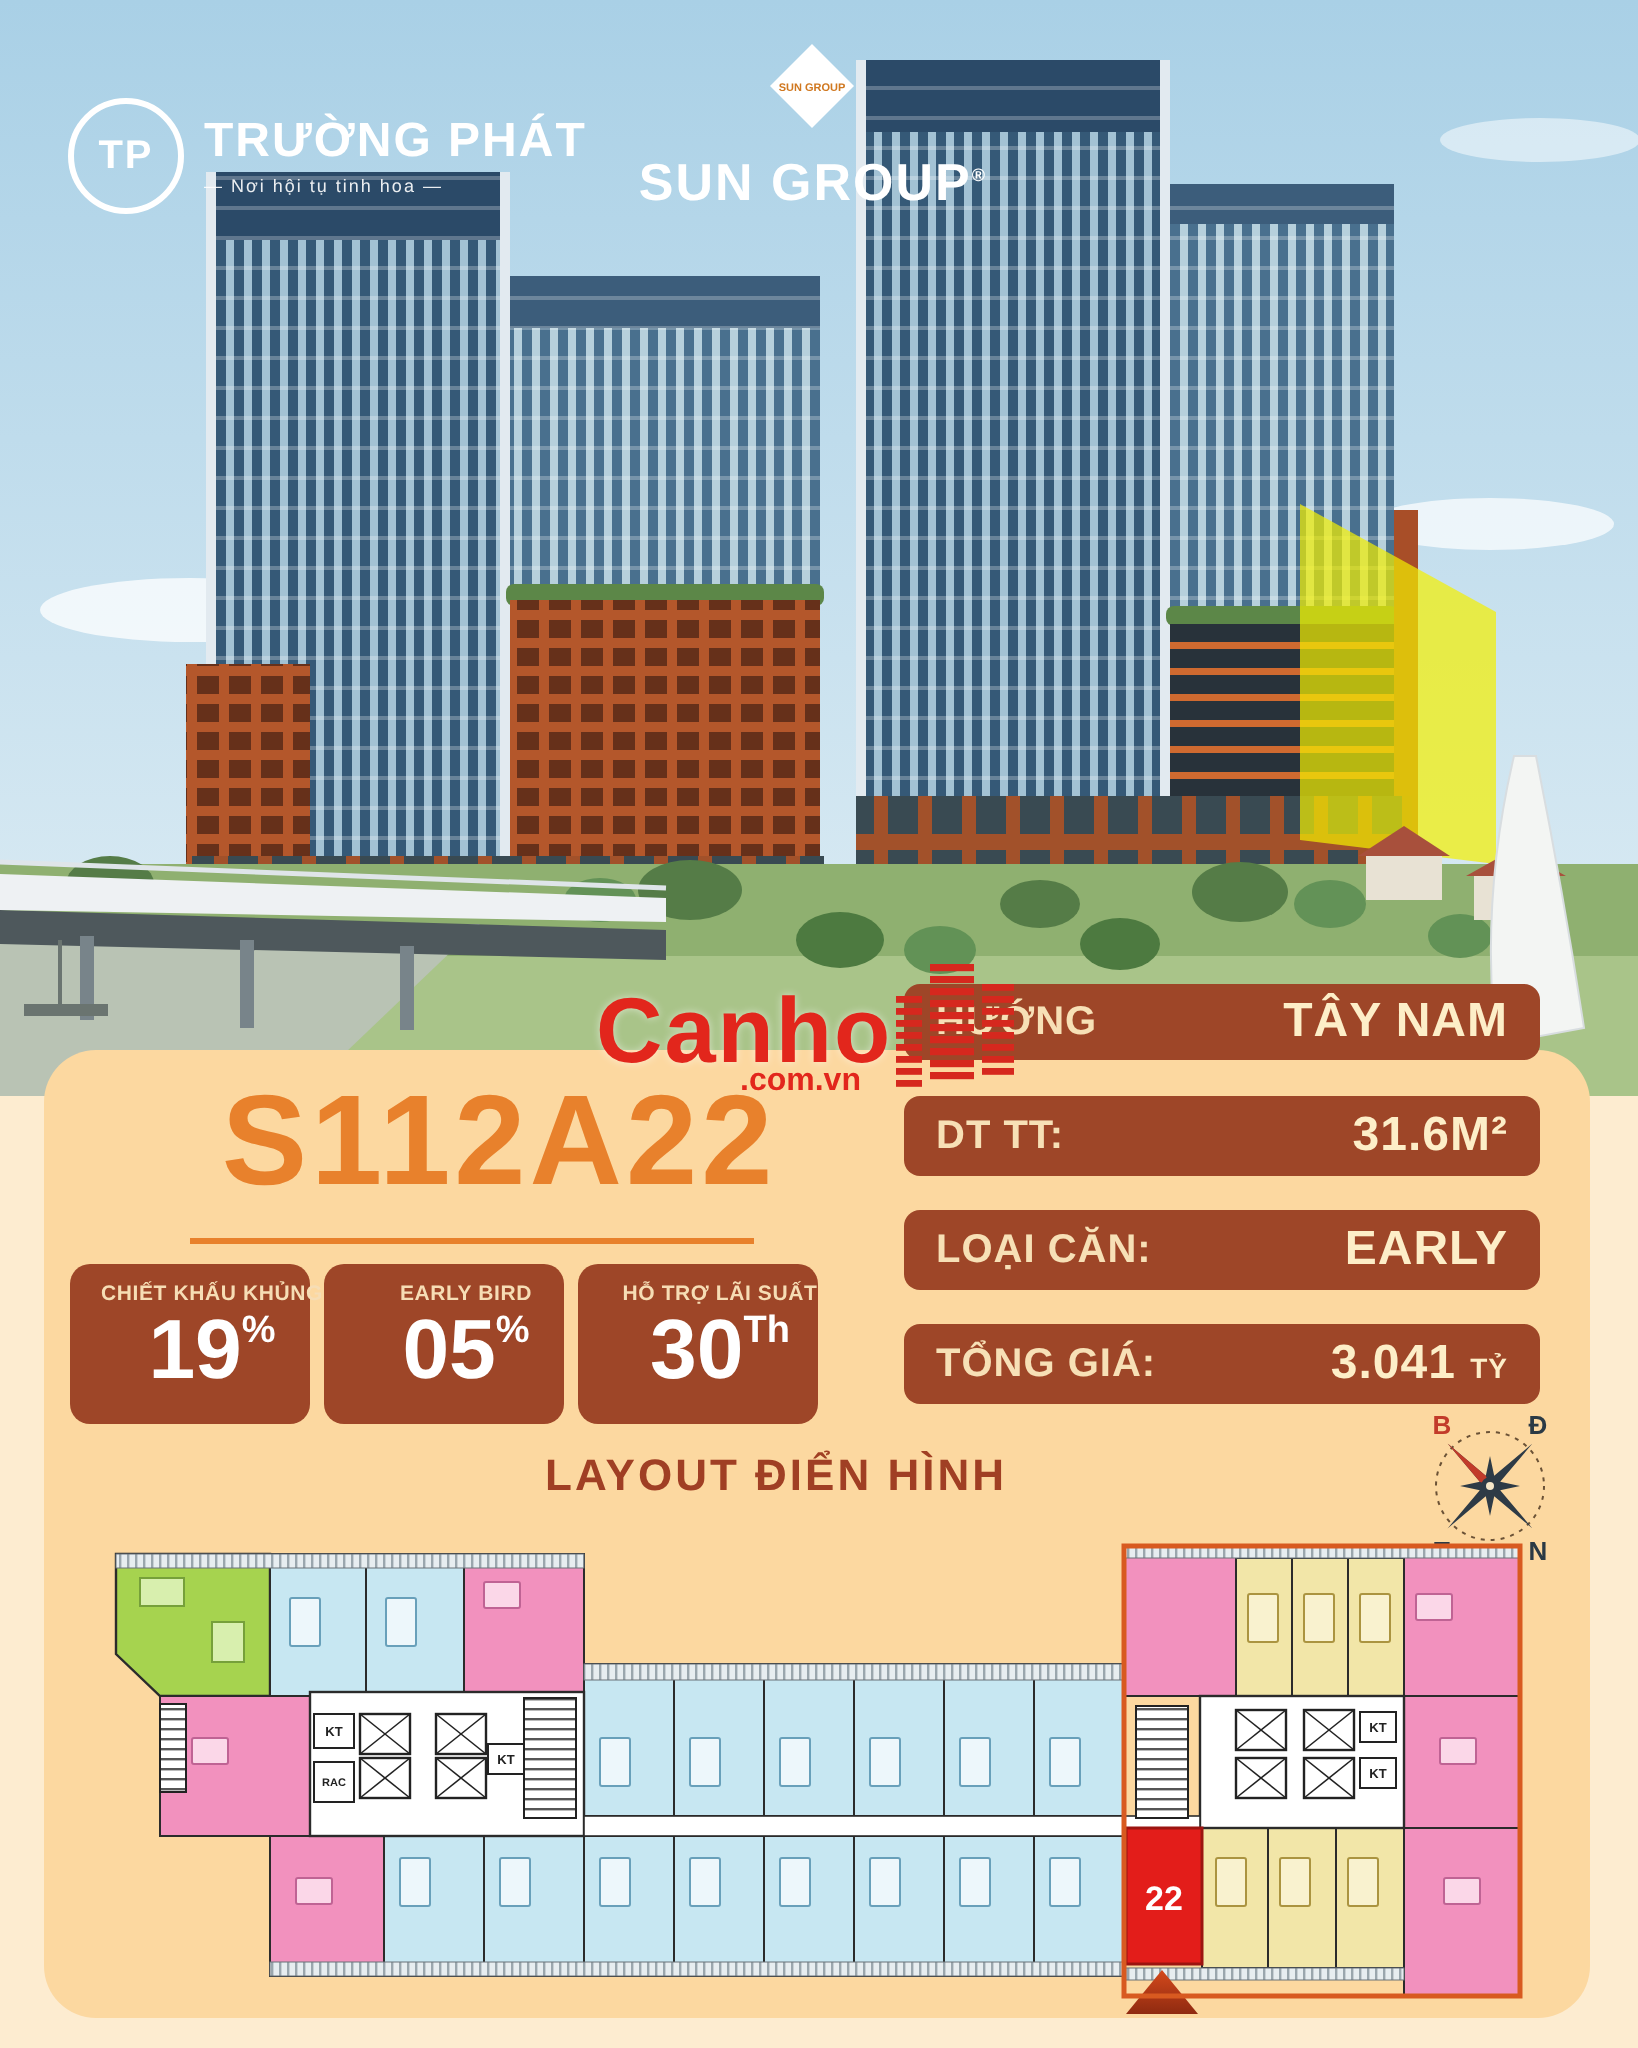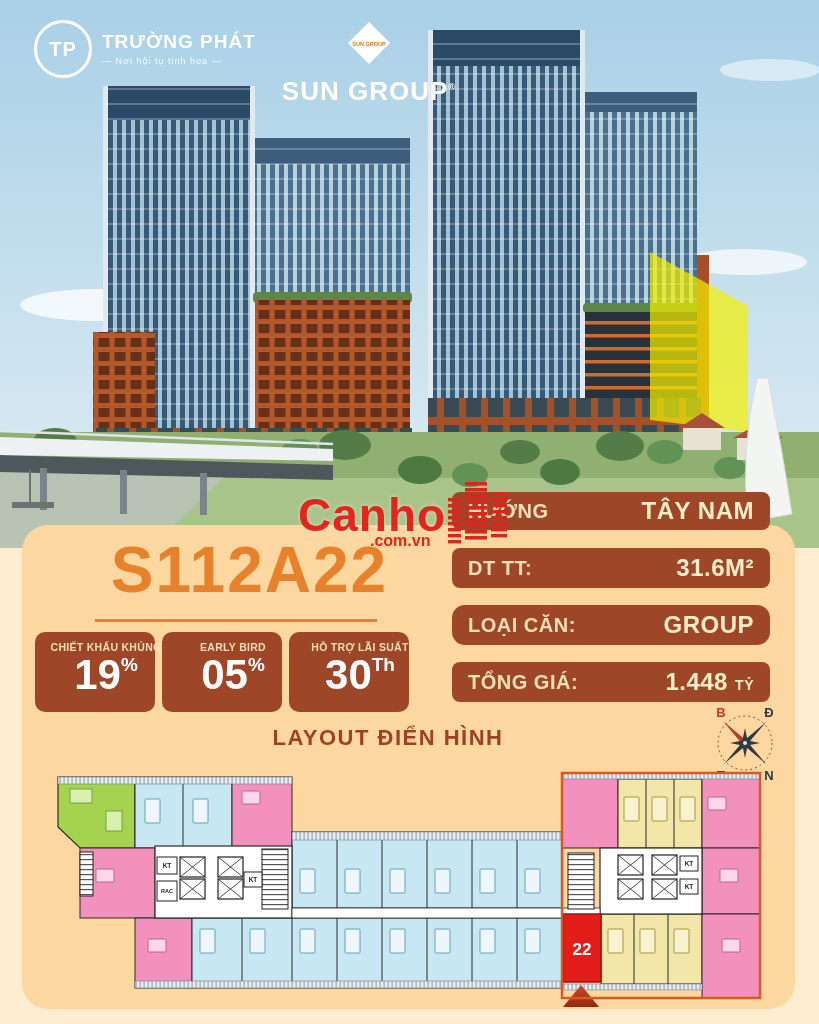--- a/index.html
+++ b/index.html
@@ -1,26 +1,26 @@
 <!DOCTYPE html>
 <html><head>
 <meta charset="utf-8">
 <style>
   html,body{margin:0;padding:0;background:#ffffff;}
   .page{position:relative;width:819px;height:1024px;overflow:hidden;
         font-family:"Liberation Sans","DejaVu Sans",sans-serif;
         background:#fdecd0;}
   .photo{position:absolute;left:0;top:0;width:819px;height:548px;}
   
-  .logos{position:absolute;left:34px;top:20px;display:flex;align-items:flex-start;gap:26px;color:#fff;}
+  .logos{position:absolute;left:34px;top:20px;display:flex;align-items:flex-end;gap:26px;color:#fff;}
   .tp{display:flex;align-items:center;gap:10px;}
   .tp-circle{width:52px;height:52px;border:3px solid #fff;border-radius:50%;
              display:flex;align-items:center;justify-content:center;
              font-weight:bold;font-size:20px;letter-spacing:1px;}
-  .tp-name{font-weight:bold;font-size:19px;letter-spacing:1px;line-height:1.1;}
+  .tp-name{font-weight:bold;font-size:24px;letter-spacing:1px;line-height:1.1;}
   .tp-tag{font-size:9px;opacity:.9;letter-spacing:1px;margin-top:3px;}
   .sg{display:flex;align-items:center;gap:10px;flex-direction:column;}
   .sg-name{font-weight:bold;font-size:26px;letter-spacing:1px;}
   .sg-name sup{font-size:9px;}
   
   .wm{position:absolute;left:298px;top:488px;z-index:6;color:#e2261c;}
   .wm-brand{font-size:46px;font-weight:bold;letter-spacing:1px;
             text-shadow:0 0 4px rgba(255,255,255,.55);}
   .wm-domain{position:absolute;left:72px;top:44px;font-size:16px;font-weight:bold;}
   .wm-icon{position:absolute;left:150px;top:-10px;}
@@ -39,21 +39,21 @@
              font-size:64px;font-weight:bold;letter-spacing:2px;color:#e8812c;}
   .divider{position:absolute;left:73px;top:94px;width:282px;height:3px;background:#e8812c;}
   .badges{position:absolute;left:13px;top:107px;display:flex;gap:7px;}
   .badge{width:120px;height:80px;background:#9e4628;border-radius:10px;
          display:flex;flex-direction:column;align-items:center;box-sizing:border-box;padding-top:9px;padding-left:22px;}
   .badge-label{color:#f6ddb5;font-size:10.5px;font-weight:bold;letter-spacing:.3px;white-space:nowrap;}
   .badge-num{color:#fff;font-size:42px;font-weight:bold;line-height:1.05;}
   .badge-num sup{font-size:19px;vertical-align:18px;}
   .card .spec-row{left:430px;}
   #row-area{top:23px;}
-  #row-type{top:80px;border-radius:13px;}
+  #row-type{top:80px;}
   #row-price{top:137px;}
   .layout-title{position:absolute;left:0;top:200px;width:700px;text-align:center;
                 color:#a03f24;font-size:22px;font-weight:bold;letter-spacing:1.5px;padding-left:16px;}
   .compass{position:absolute;left:676px;top:177px;}
   .plan{position:absolute;left:8px;top:244px;}
 </style>
 </head>
 <body>
 
 <div class="page">
@@ -229,25 +229,25 @@
         <div class="badge-num"><span>30</span><sup>Th</sup></div>
       </div>
     </div>
 
     <div class="spec-row" id="row-area">
       <span class="spec-label">DT TT:</span>
       <span class="spec-value">31.6M²</span>
     </div>
     <div class="spec-row" id="row-type">
       <span class="spec-label">LOẠI CĂN:</span>
-      <span class="spec-value">GROUP</span>
+      <span class="spec-value">EARLY</span>
     </div>
     <div class="spec-row" id="row-price">
       <span class="spec-label">TỔNG GIÁ:</span>
-      <span class="spec-value"><span>1.448</span> <span class="small-unit">TỶ</span></span>
+      <span class="spec-value"><span>3.041</span> <span class="small-unit">TỶ</span></span>
     </div>
 
     <div class="layout-title">LAYOUT ĐIỂN HÌNH</div>
 
     <svg class="compass" width="94" height="82" viewBox="0 0 94 82">
       <circle cx="47" cy="41" r="27" fill="none" stroke="#6b5236" stroke-width="1" stroke-dasharray="2,3"></circle>
       <polygon fill="#2e3b46" points="62,41 52.1,43.1 68.2,62.2 49.1,46.1 47,56 44.9,46.1 25.8,62.2 41.9,43.1 32,41 41.9,38.9 25.8,19.8 44.9,35.9 47,26 49.1,35.9 68.2,19.8 52.1,38.9"></polygon>
       <polygon fill="#c23b2a" points="47,41 41.9,38.9 25.8,19.8 44.9,35.9"></polygon>
       <circle cx="47" cy="41" r="4.5" fill="#2e3b46"></circle>
       <circle cx="47" cy="41" r="2" fill="#f6e7c8"></circle>

